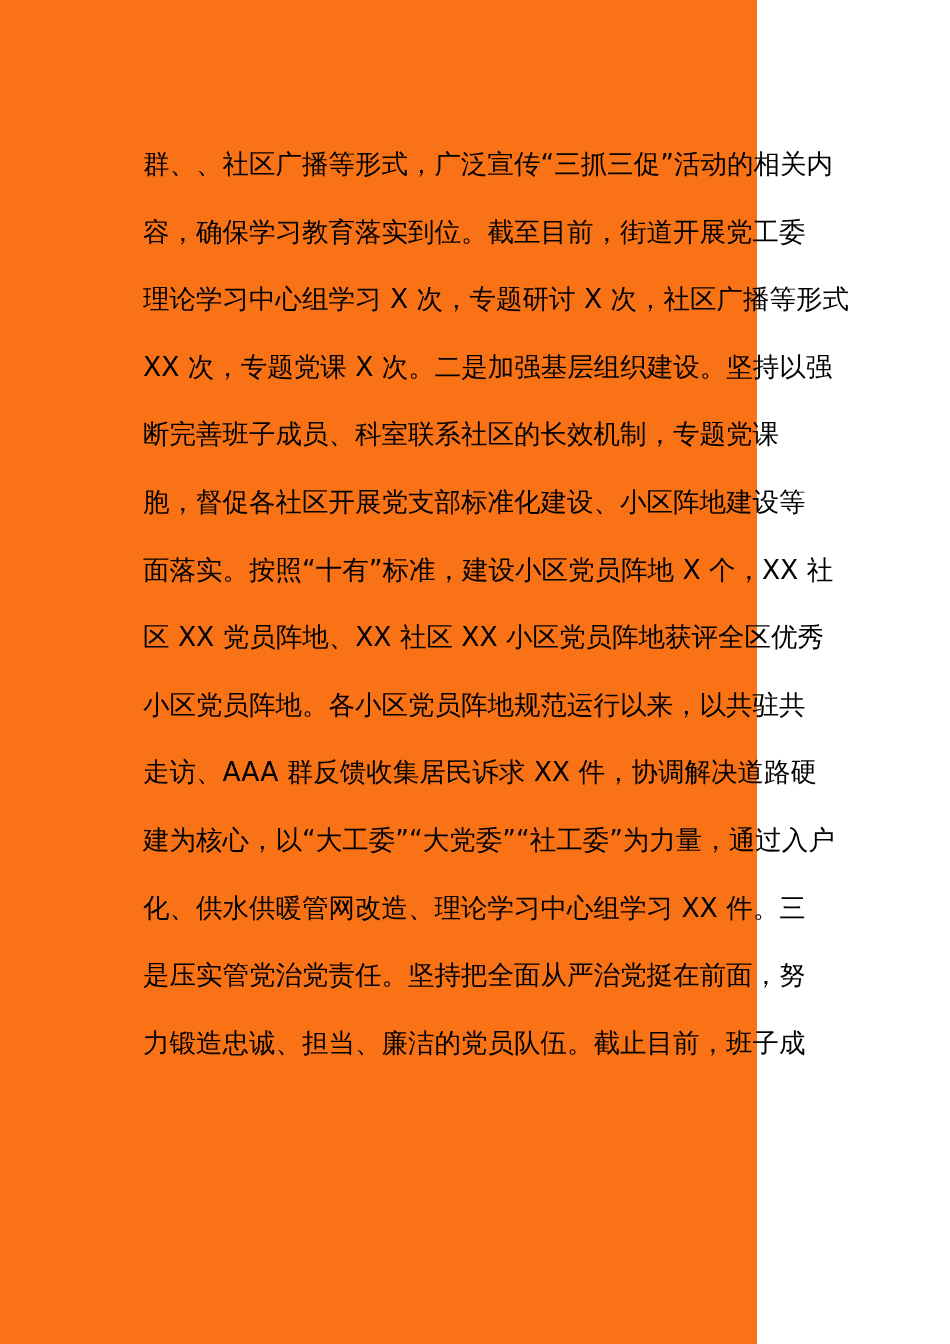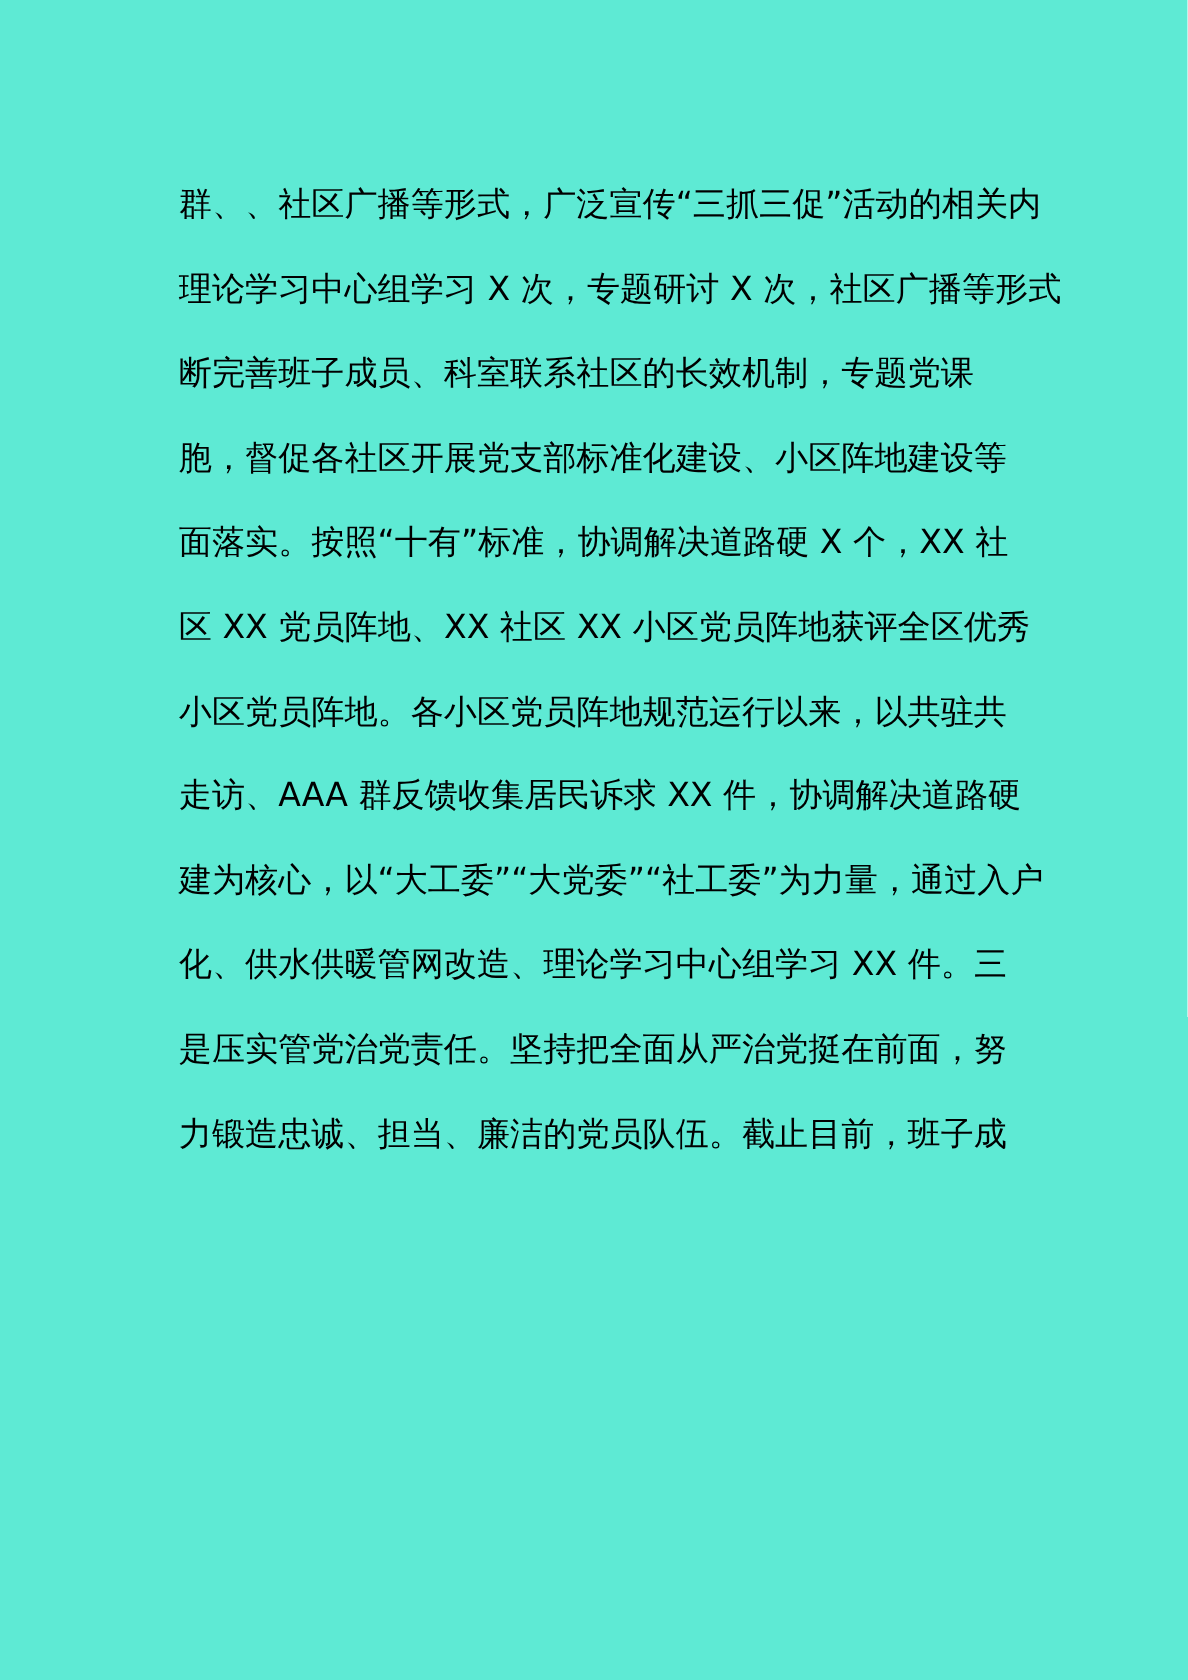--- a/index.html
+++ b/index.html
@@ -10,23 +10,23 @@
     body {
       width: 950px;
       height: 1344px;
       position: relative;
       overflow: hidden;
     }
     .page {
       position: absolute;
       left: 0;
       top: 0;
-      width: 950px;
+      width: 757px;
       height: 1344px;
-      background: #5eead4;
+      background: #f97316;
     }
     .body-text {
       position: absolute;
       left: 143px;
       top: 130px;
       width: 670px;
       margin: 0;
       padding: 0;
     }
     .line {
@@ -39,24 +39,26 @@
       white-space: nowrap;
       letter-spacing: 0px;
     }
   </style>
 </head>
 <body>
 
 <div class="page">
   <div class="body-text">
     <span class="line">群、、社区广播等形式，广泛宣传“三抓三促”活动的相关内</span>
+    <span class="line">容，确保学习教育落实到位。截至目前，街道开展党工委</span>
     <span class="line">理论学习中心组学习 X 次，专题研讨 X 次，社区广播等形式</span>
+    <span class="line">XX 次，专题党课 X 次。二是加强基层组织建设。坚持以强</span>
     <span class="line">断完善班子成员、科室联系社区的长效机制，专题党课</span>
     <span class="line">胞，督促各社区开展党支部标准化建设、小区阵地建设等</span>
-    <span class="line">面落实。按照“十有”标准，协调解决道路硬 X 个，XX 社</span>
+    <span class="line">面落实。按照“十有”标准，建设小区党员阵地 X 个，XX 社</span>
     <span class="line">区 XX 党员阵地、XX 社区 XX 小区党员阵地获评全区优秀</span>
     <span class="line">小区党员阵地。各小区党员阵地规范运行以来，以共驻共</span>
     <span class="line">走访、AAA 群反馈收集居民诉求 XX 件，协调解决道路硬</span>
     <span class="line">建为核心，以“大工委”“大党委”“社工委”为力量，通过入户</span>
     <span class="line">化、供水供暖管网改造、理论学习中心组学习 XX 件。三</span>
     <span class="line">是压实管党治党责任。坚持把全面从严治党挺在前面，努</span>
     <span class="line">力锻造忠诚、担当、廉洁的党员队伍。截止目前，班子成</span>
   </div>
 </div>
 

